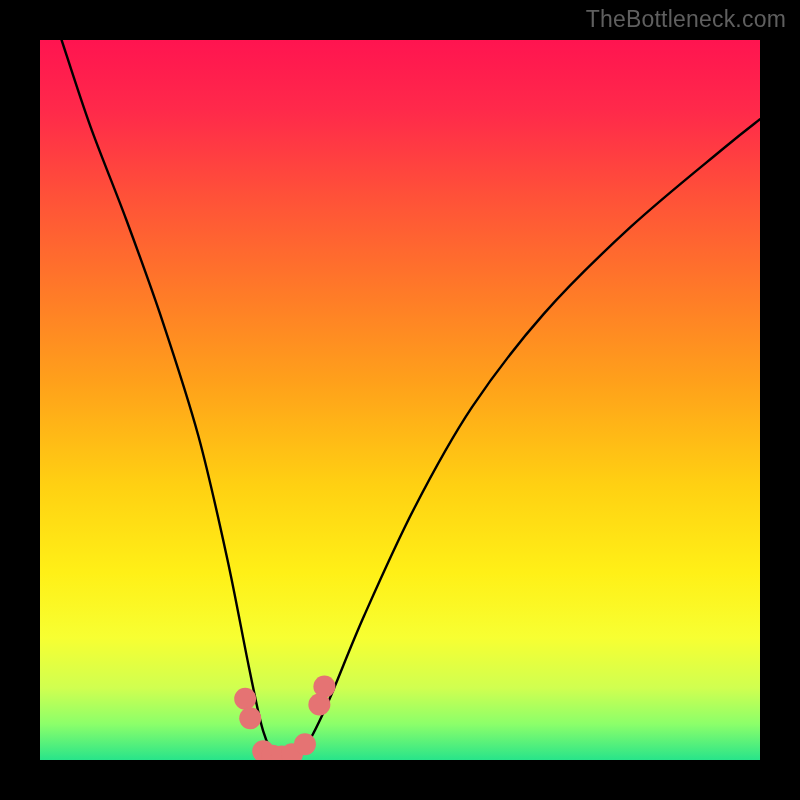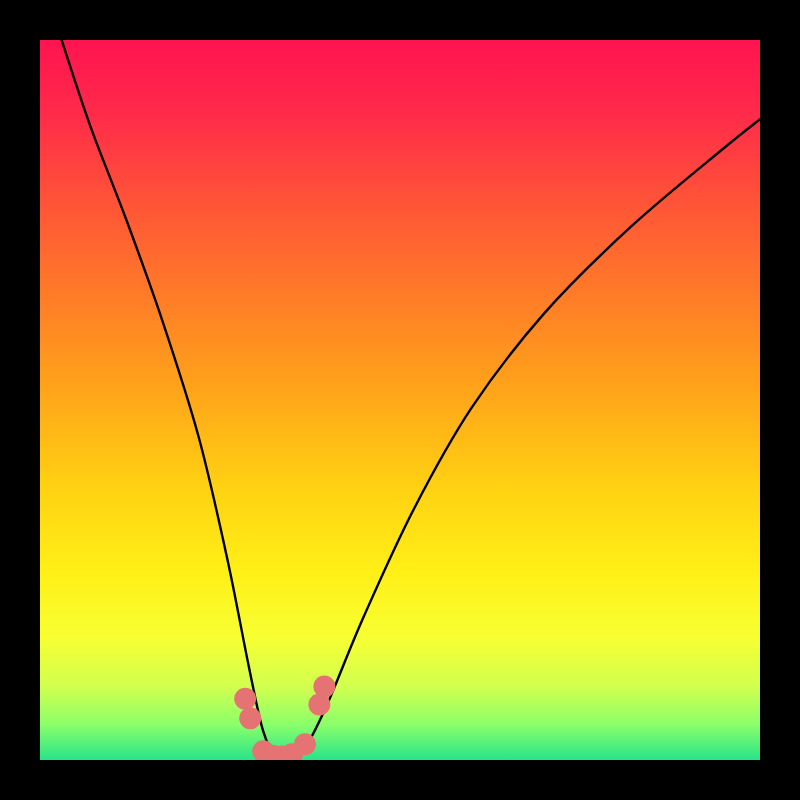--- a/index.html
+++ b/index.html
@@ -77,13 +77,14 @@
           <circle cx="232.55999999999997" cy="715.68" r="11" fill="#e57373"></circle>
           <circle cx="241.92000000000002" cy="716.4" r="11" fill="#e57373"></circle>
           <circle cx="251.99999999999997" cy="714.24" r="11" fill="#e57373"></circle>
           <circle cx="264.96" cy="704.16" r="11" fill="#e57373"></circle>
           <circle cx="279.35999999999996" cy="664.56" r="11" fill="#e57373"></circle>
           <circle cx="284.40000000000003" cy="646.56" r="11" fill="#e57373"></circle>
         </g>
     </svg>
   </div>
 
+  <div class="watermark">TheBottleneck.com</div>
 </div>
 
 </body></html>

